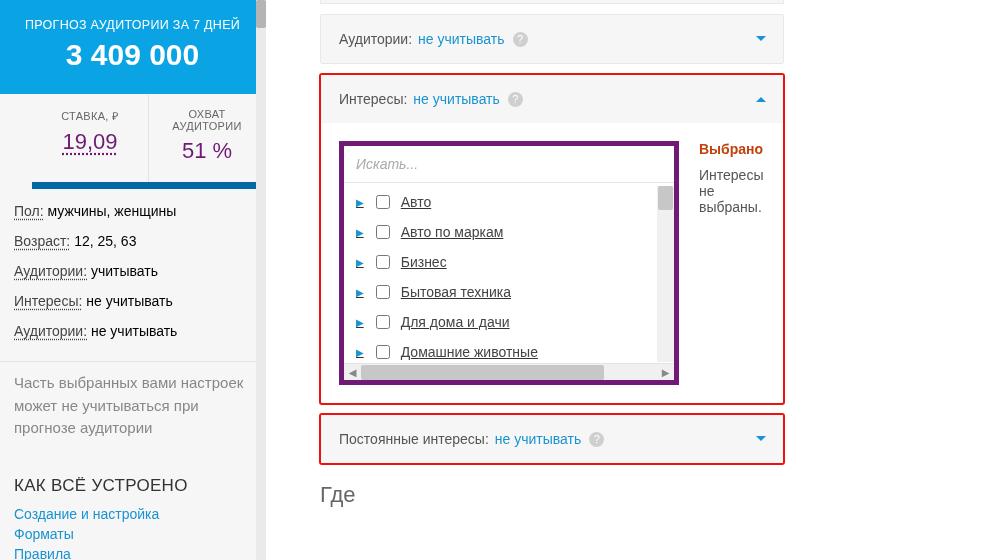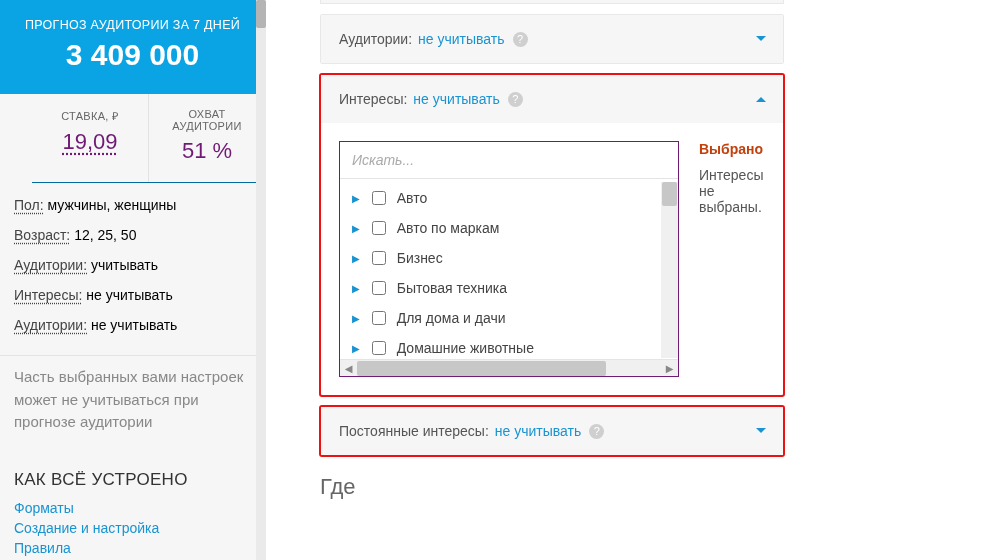--- a/index.html
+++ b/index.html
@@ -4,21 +4,21 @@
 <style>
   * { box-sizing: border-box; }
   html, body { margin: 0; padding: 0; font-family: "Segoe UI", Arial, sans-serif; font-size: 14px; color: #333; background: #fff; }
   .page { width: 802px; height: 560px; position: relative; overflow: hidden; }
   .sidebar { position: absolute; left: 0; top: 0; width: 266px; height: 100%; background: #f6f6f6; border-right: 1px solid #e0e0e0; }
   .sb-scroll { position: absolute; right: -1px; top: 0; width: 10px; height: 100%; background: #eaeaea; }
   .sb-scroll-thumb { position: absolute; top: 0; right: 0; width: 10px; height: 28px; background: #b4b4b4; border-radius: 2px; }
   .forecast { background: #0aa4e4; color: #fff; text-align: center; padding: 18px 10px 22px; }
   .forecast-title { font-size: 12.5px; letter-spacing: .3px; margin-bottom: 6px; }
   .forecast-num { font-size: 30px; font-weight: 600; }
-  .two-col { display: flex; border-bottom: 1px solid #0369a1; margin-left: 32px; }
+  .two-col { display: flex; border-bottom: 7px solid #0369a1; margin-left: 32px; }
   .two-col > div { flex: 1; text-align: center; padding: 14px 6px 18px; }
   .two-col > div:first-child { border-right: 1px solid #e3e3e3; }
   .tc-label { font-size: 11px; color: #666; letter-spacing: .3px; margin-bottom: 6px; }
   .tc-value { font-size: 22px; color: #701a75; }
   .tc-value.under { text-decoration: underline dotted; text-underline-offset: 4px; }
   .filters { padding: 14px 14px 8px; }
   .filter-row { font-size: 14px; margin-bottom: 14px; }
   .filter-row .lab { color: #444; border-bottom: 0 dotted #888; text-decoration: underline dotted; text-underline-offset: 3px; }
   .filter-row .val { color: #000000; }
   .note { padding: 0 14px 14px; font-size: 15px; color: #888; line-height: 1.5; border-top: 1px solid #e3e3e3; padding-top: 10px; }
@@ -33,21 +33,21 @@
   .block-head .title { color: #555; }
   .block-head .value { color: #1993d1; margin-left: 6px; }
   .block-head .help { display: inline-flex; width: 15px; height: 15px; border-radius: 50%; background: #cfcfcf; color: #fff; font-size: 11px; line-height: 15px; align-items: center; justify-content: center; margin-left: 8px; }
   .chev { position: absolute; right: 16px; top: 50%; transform: translateY(-50%); }
   .chev svg { display: block; }
   .chev-blue svg path { fill: #1993d1; }
 
   .hl { outline: 2px solid #e11; outline-offset: -1px; }
   .block-body { padding: 18px; }
   .interest-wrap { display: flex; gap: 20px; }
-  .tree-col { flex: 0 0 340px; border: 1px solid #701a75; background: #fff; position: relative; }
+  .tree-col { flex: 0 0 340px; border: 5px solid #701a75; background: #fff; position: relative; text-decoration: underline; }
   .search-inp { width: 100%; border: none; border-bottom: 1px solid #e4e4e4; padding: 10px 12px; font-size: 14px; color: #555; outline: none; }
   .search-inp::placeholder { color: #aaa; font-style: italic; }
   .tree-list { max-height: 180px; overflow: hidden; padding: 4px 0; position: relative; }
   .tree-item { display: flex; align-items: center; padding: 5px 12px; gap: 8px; cursor: pointer; }
   .tree-item .tri { color: #1993d1; font-size: 10px; }
   .tree-item input[type="checkbox"] { width: 14px; height: 14px; }
   .tree-item .tlabel { color: #444; }
   .tree-vscroll { position: absolute; right: 0; top: 40px; width: 17px; bottom: 18px; background: #f0f0f0; }
   .tree-vthumb { position: absolute; top: 0; left: 1px; width: 15px; height: 24px; background: #c7c7c7; border-radius: 2px; }
   .tree-hscroll { height: 17px; background: #f0f0f0; position: relative; border-top: 1px solid #e4e4e4; }
@@ -81,40 +81,40 @@
         <div class="tc-value">51 %</div>
       </div>
     </div>
     <div class="filters">
       <div class="filter-row">
         <span class="lab">Пол:</span>
         <span class="val">мужчины, женщины</span>
       </div>
       <div class="filter-row">
         <span class="lab">Возраст:</span>
-        <span class="val">12, 25, 50</span>
+        <span class="val">12, 25, 63</span>
       </div>
       <div class="filter-row">
         <span class="lab">Аудитории:</span>
         <span class="val">учитывать</span>
       </div>
       <div class="filter-row">
         <span class="lab">Интересы:</span>
         <span class="val">не учитывать</span>
       </div>
       <div class="filter-row">
         <span class="lab">Аудитории:</span>
         <span class="val">не учитывать</span>
       </div>
     </div>
     <div class="note">Часть выбранных вами настроек может не учитываться при прогнозе аудитории</div>
     <div class="hiw">
       <div class="hiw-h">КАК ВСЁ УСТРОЕНО</div>
+      <a class="hiw-link">Создание и настройка</a>
       <a class="hiw-link">Форматы</a>
-      <a class="hiw-link">Создание и настройка</a>
       <a class="hiw-link">Правила</a>
       <a class="hiw-link">FAQ</a>
     </div>
     <div class="sb-scroll">
       <div class="sb-scroll-thumb"></div>
     </div>
   </aside>
 
   <main class="main">
     <div class="top-ghost"></div>

